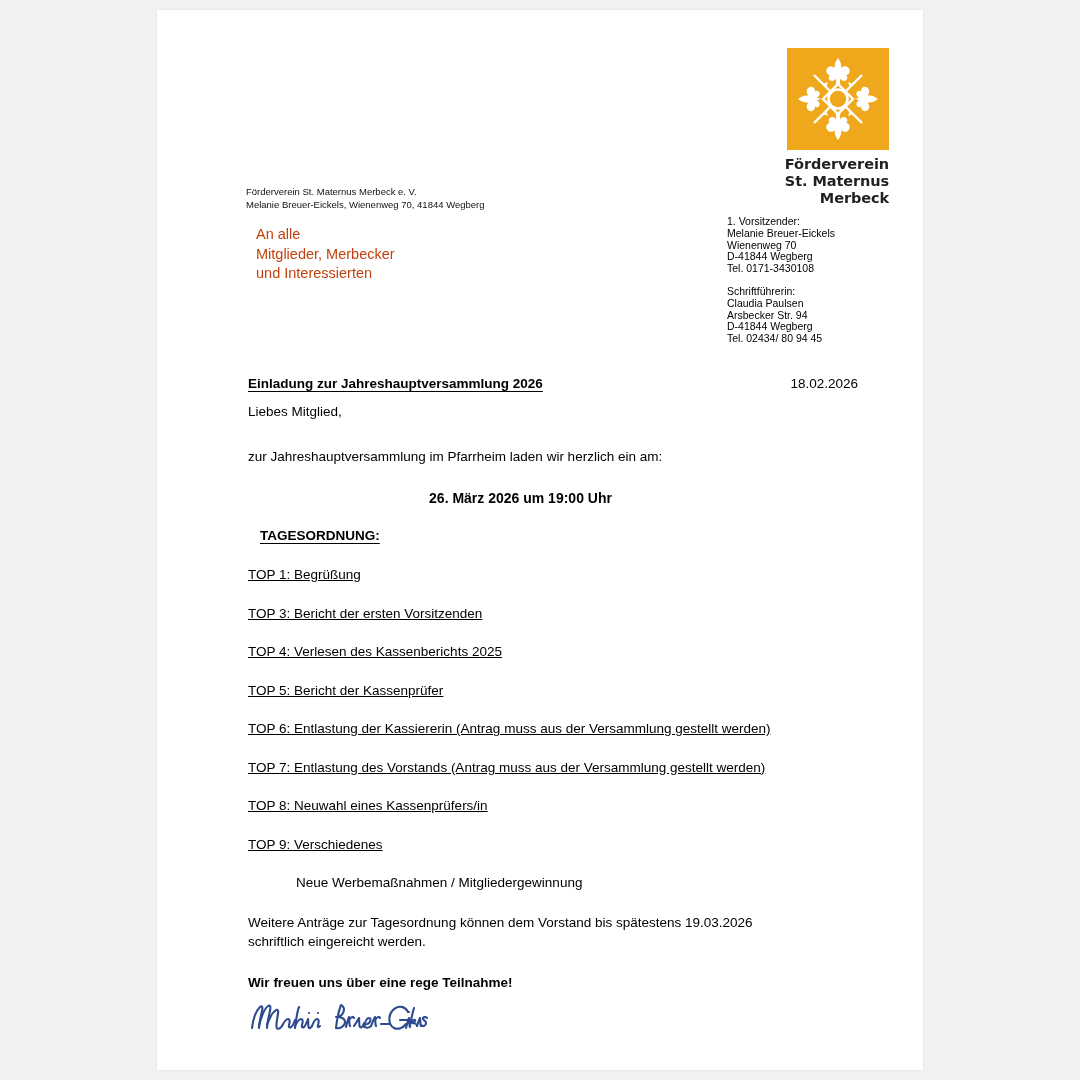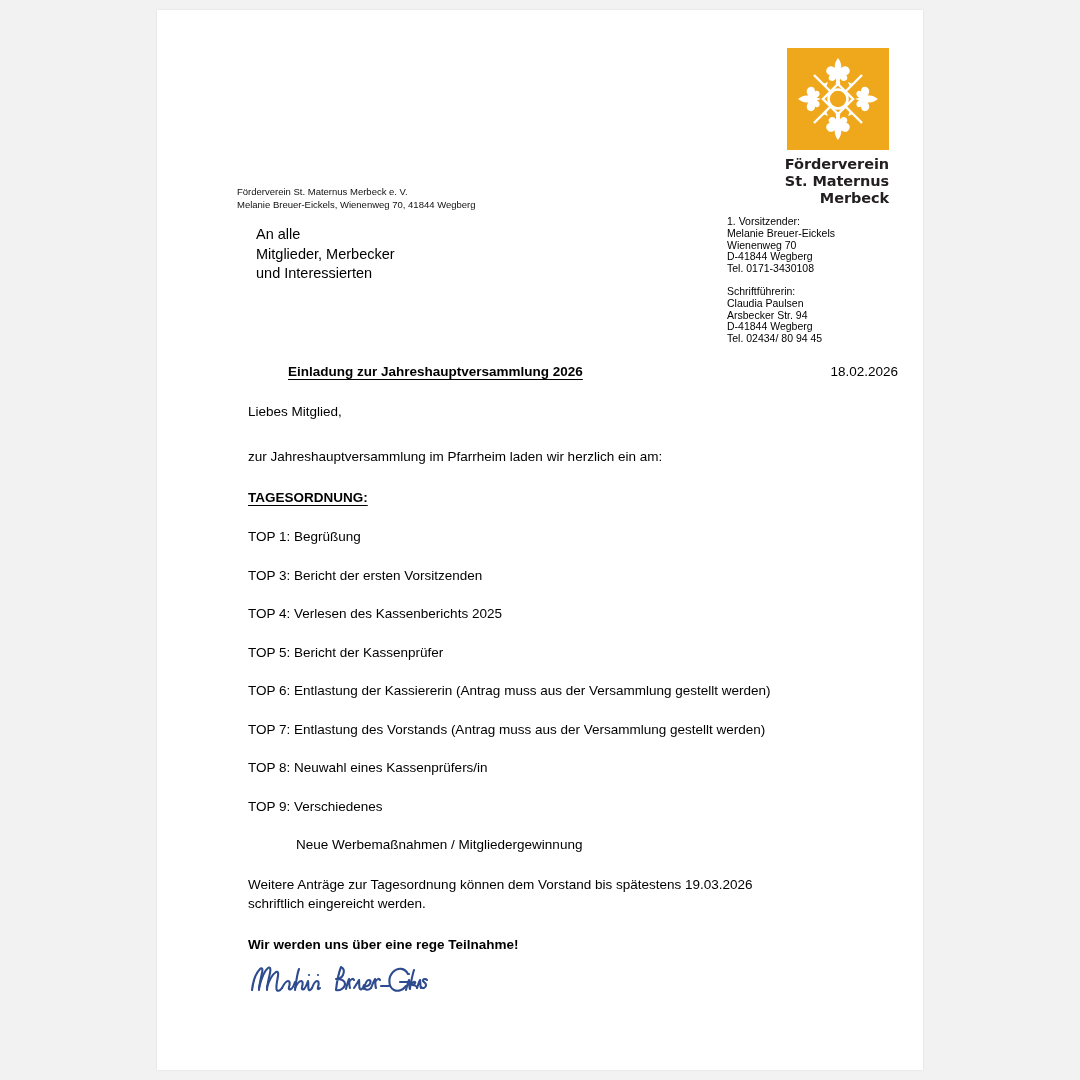--- a/index.html
+++ b/index.html
@@ -72,47 +72,46 @@
     line-height: 11.8px;
     color: #000;
   }
   .contact-group { margin: 0 0 11px 0; }
   .contact-group:last-child { margin-bottom: 0; }
   .contact-line { white-space: nowrap; }
 
   
   .sender-line {
     position: absolute;
-    left: 80px;   
+    left: 89px;   
     top: 176px;
     font-size: 9.5px;
     line-height: 12.5px;
     color: #111;
   }
 
   
   .addressee {
     position: absolute;
     left: 99px;   
     top: 215px;
     font-size: 14.5px;
     line-height: 19.5px;
-    color: #000000;
+    color: #c2410c;
   }
 
   
   .subject-row {
     position: absolute;
     left: 91px;
-    top: 354px;
+    top: 366px;
     width: 610px;
     display: flex;
     justify-content: space-between;
     align-items: center;
-    margin-left: 40px;
   }
   .subject-title {
     font-size: 13.5px;
     font-weight: bold;
     text-decoration: underline;
     text-underline-offset: 2.5px;
     color: #000;
   }
   .letter-date {
     font-size: 13.5px;
@@ -133,38 +132,39 @@
 
   .event-line {
     margin: 0 0 22px 0;
     text-align: center;
     font-weight: bold;
     font-size: 14px;
     padding-right: 75px;
   }
 
   .agenda-heading {
-    margin: 0 0 23px 0;
+    margin: 0 0 23px 12px;
     font-weight: bold;
     font-size: 13.5px;
     text-decoration: underline;
     text-underline-offset: 2.5px;
     display: inline-block;
   }
   .agenda-heading-wrap { margin: 0 0 0 0; }
 
   .agenda-list {
     list-style: none;
     margin: 0;
     padding: 0;
   }
   .agenda-item {
     margin: 0 0 21.5px 0;
     line-height: 17px;
     white-space: nowrap;
+    text-decoration: underline;
   }
   .agenda-subnote {
     margin: 0 0 23px 48px;
     line-height: 17px;
   }
 
   .closing-note {
     margin: 0 0 23px 0;
     line-height: 18.5px;
     max-width: 545px;
@@ -292,41 +292,42 @@
       <span class="subject-title">Einladung zur Jahreshauptversammlung 2026</span>
       <span class="letter-date">18.02.2026</span>
     </div>
 
     <div class="body-block">
 
       <p class="salutation">Liebes Mitglied,</p>
 
       <p class="intro">zur Jahreshauptversammlung im Pfarrheim laden wir herzlich ein am:</p>
 
+      <p class="event-line">26. März 2026 um 19:00 Uhr</p>
 
       <div class="agenda-heading-wrap">
         <span class="agenda-heading">TAGESORDNUNG:</span>
       </div>
 
       <ul class="agenda-list">
         <li class="agenda-item">TOP 1: Begrüßung</li>
         <li class="agenda-item">TOP 3: Bericht der ersten Vorsitzenden</li>
         <li class="agenda-item">TOP 4: Verlesen des Kassenberichts 2025</li>
         <li class="agenda-item">TOP 5: Bericht der Kassenprüfer</li>
         <li class="agenda-item">TOP 6: Entlastung der Kassiererin (Antrag muss aus der Versammlung gestellt werden)</li>
         <li class="agenda-item">TOP 7: Entlastung des Vorstands (Antrag muss aus der Versammlung gestellt werden)</li>
         <li class="agenda-item">TOP 8: Neuwahl eines Kassenprüfers/in</li>
         <li class="agenda-item">TOP 9: Verschiedenes</li>
       </ul>
 
       <p class="agenda-subnote">Neue Werbemaßnahmen / Mitgliedergewinnung</p>
 
       <p class="closing-note">Weitere Anträge zur Tagesordnung können dem Vorstand bis spätestens 19.03.2026 schriftlich eingereicht werden.</p>
 
-      <p class="closing-bold">Wir werden uns über eine rege Teilnahme!</p>
+      <p class="closing-bold">Wir freuen uns über eine rege Teilnahme!</p>
 
       <div class="signature-wrap">
         <svg width="180" height="42" viewBox="0 0 180 42" aria-hidden="true">
           <g fill="none" stroke="#2d4b8e" stroke-width="2.1" stroke-linecap="round" stroke-linejoin="round">
 
             <path d="M4,30 C5,22 8,13 12,9 C14,7 15,9 14,13 C13,18 11,25 11,30"></path>
             <path d="M11,28 C13,20 16,11 20,8 C22,6.5 23,8.5 22,13 C21,18 19,25 19,30"></path>
             <path d="M19,27 C21,21 25,14 28,12 C30,11 30.5,13 30,16 C29.4,20 28,25 28.5,29
                      C29,32 32,31 34,28"></path>
 

